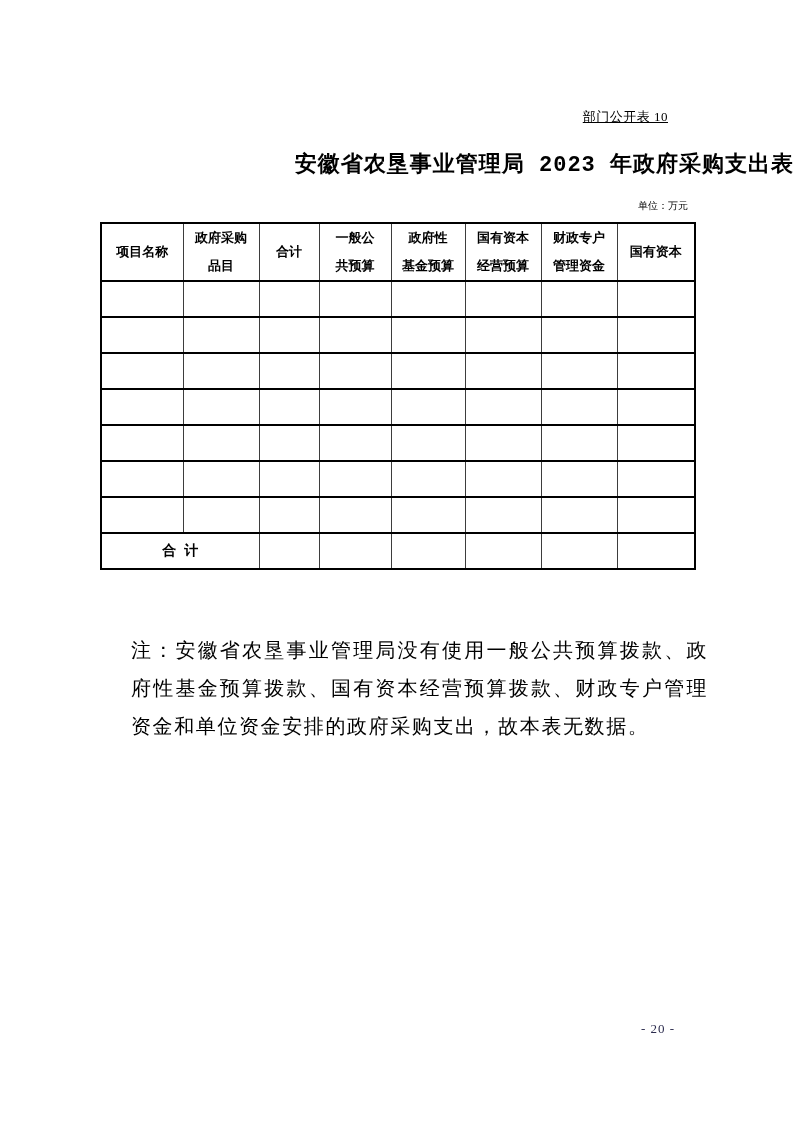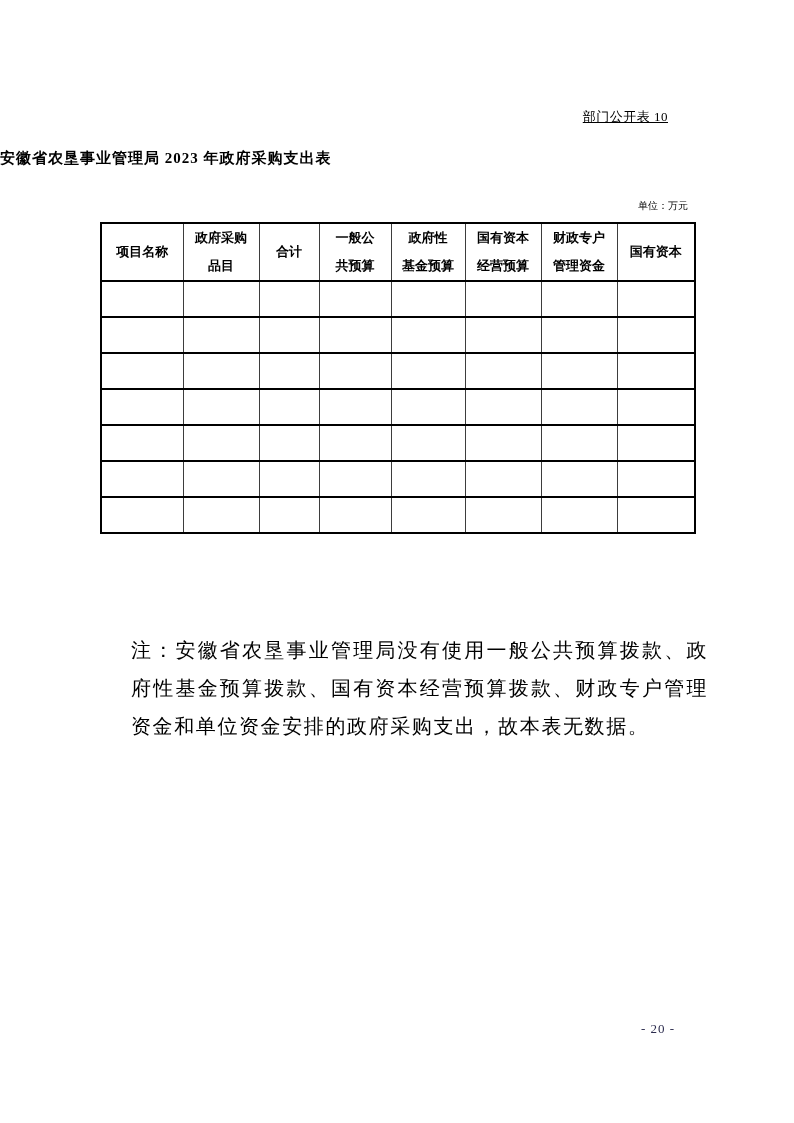--- a/index.html
+++ b/index.html
@@ -22,25 +22,25 @@
     letter-spacing: 0.5px;
     text-decoration: underline;
   }
 
   .title {
     position: absolute;
     top: 149px;
     left: 0;
     width: 100%;
     margin: 0;
-    text-align: left;
-    font-size: 15px;
+    text-align: right;
+    font-size: 22px;
     font-weight: bold;
     letter-spacing: 1px;
-    font-family: Liberation Serif, serif;
+    font-family: Liberation Mono, monospace;
   }
 
   .unit-label {
     position: absolute;
     top: 199px;
     right: 106px;
     font-size: 10px;
   }
 
   table.main-table {
@@ -203,18 +203,27 @@
       <tr>
         <td></td>
         <td></td>
         <td></td>
         <td></td>
         <td></td>
         <td></td>
         <td></td>
         <td></td>
       </tr>
+      <tr>
+        <td colspan="2" class="total-label">合  计</td>
+        <td></td>
+        <td></td>
+        <td></td>
+        <td></td>
+        <td></td>
+        <td></td>
+      </tr>
     </tbody>
 </table>
 
 <p class="note">注：安徽省农垦事业管理局没有使用一般公共预算拨款、政府性基金预算拨款、国有资本经营预算拨款、财政专户管理资金和单位资金安排的政府采购支出，故本表无数据。</p>
 
 <div class="page-number">- 20 -</div>
 
 </body></html>

